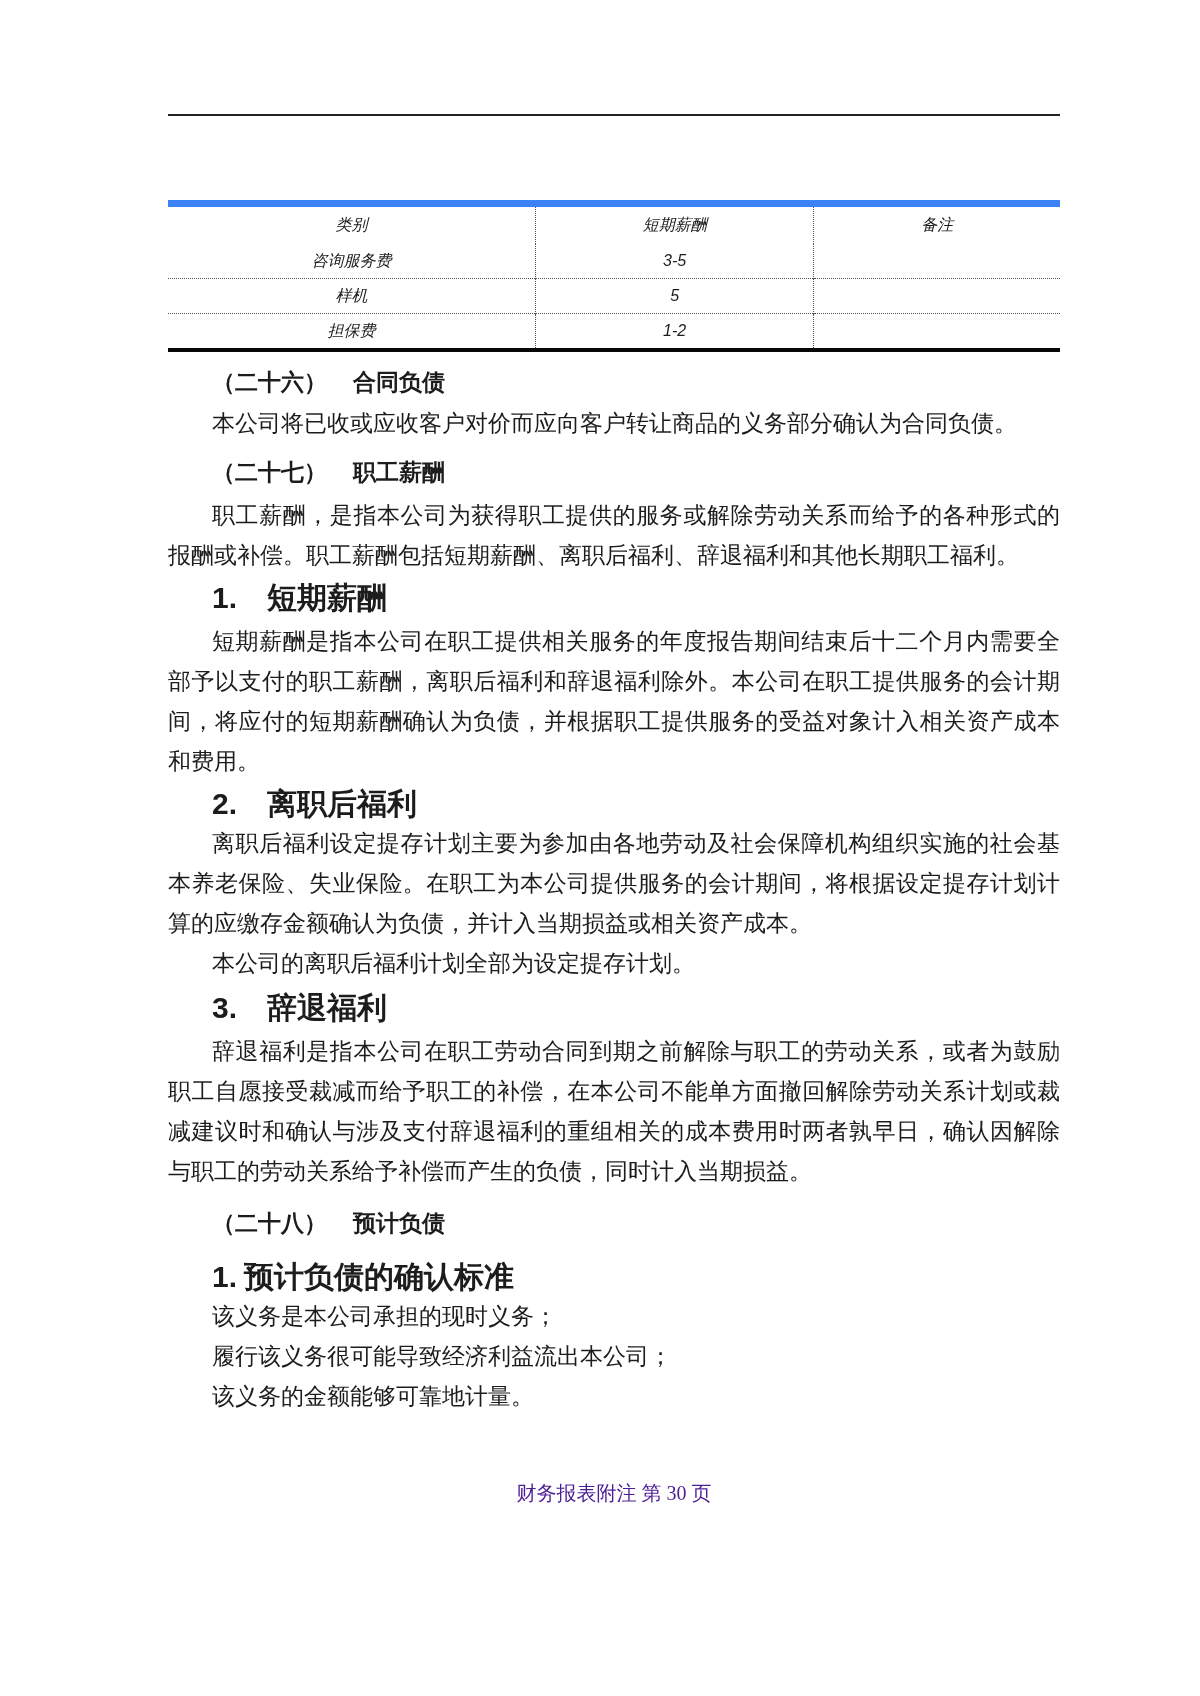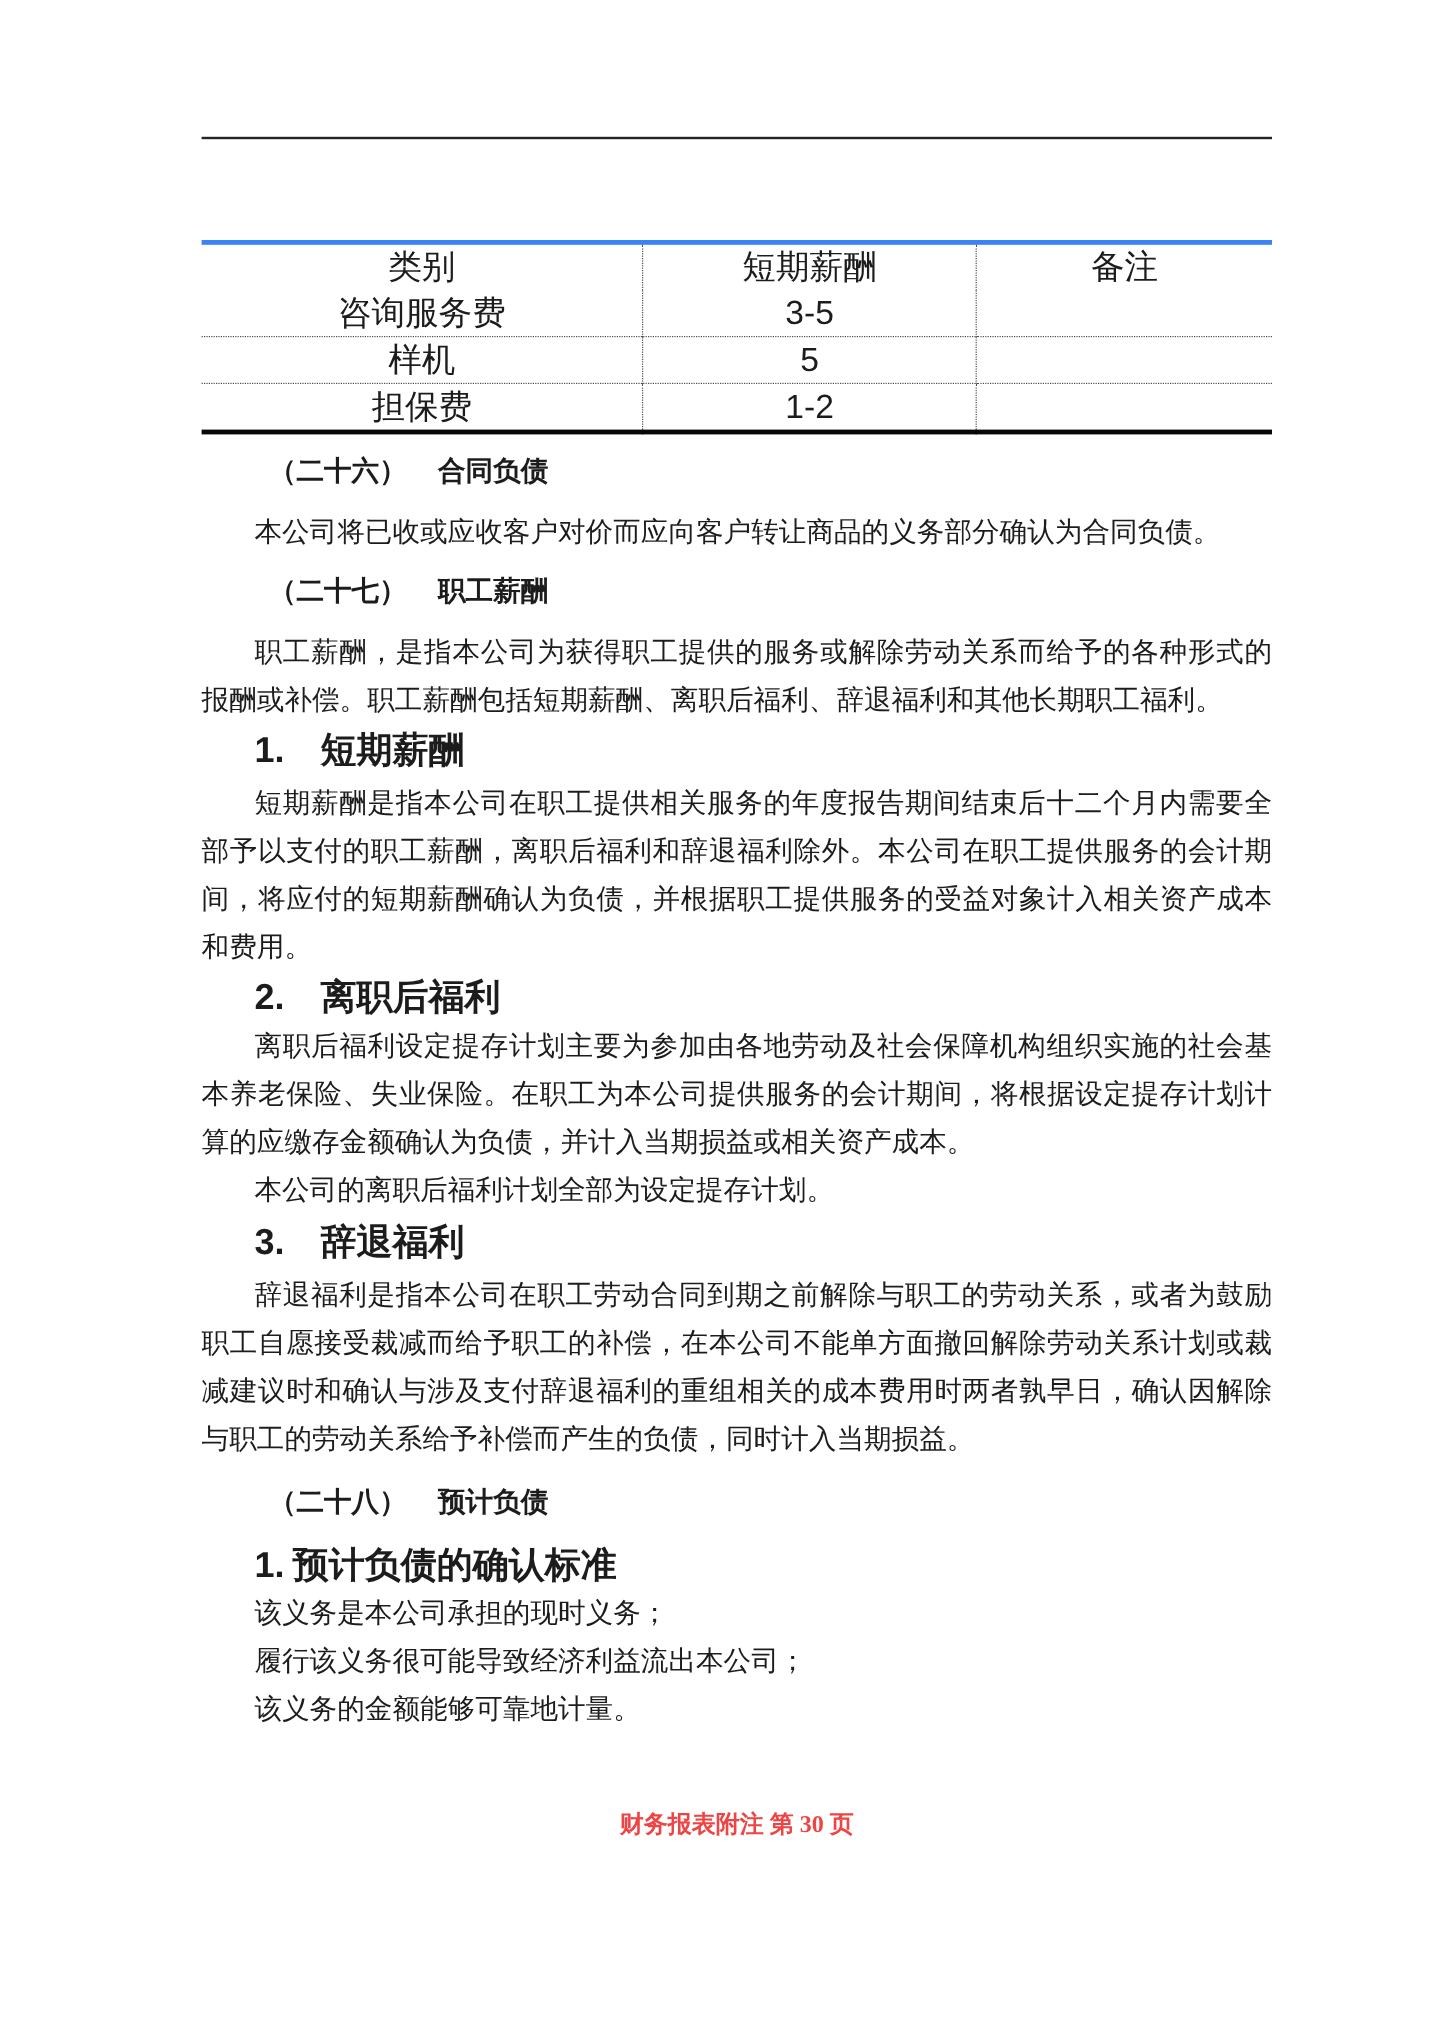--- a/index.html
+++ b/index.html
@@ -20,23 +20,24 @@
     margin-top: 114px;
     height: 2px;
     background: #242424;
   }
   
   .tbl-wrap { margin-top: 84px; }
   table.amort {
     width: 100%;
     border-collapse: collapse;
     table-layout: fixed;
-    border-top: 4px solid #3b82f6;
+    border-top: 7px solid #3b82f6;
     border-bottom: 4px solid #070707;
-    font-size: 28px;
+    font-size: 16px;
+    font-style: italic;
   }
   table.amort col.c1 { width: 41.2%; }
   table.amort col.c2 { width: 31.2%; }
   table.amort col.c3 { width: 27.6%; }
   table.amort th, table.amort td {
     text-align: center;
     vertical-align: middle;
     font-weight: normal;
     padding: 0;
   }
@@ -50,21 +51,21 @@
   .num-sans { font-family: "Liberation Sans", "DejaVu Sans", sans-serif; }
   
   .para {
     margin: 0;
     font-size: 23px;
     line-height: 40px;
     text-indent: 44px;
     text-align: justify;
   }
   .h-sec {
-    margin: 12px;
+    margin: 0;
     font-size: 23px;
     line-height: 40px;
     font-weight: bold;
     font-family: "Liberation Sans", "DejaVu Sans", sans-serif;
     text-indent: 44px;
   }
   .h-sec .h-title { margin-left: 26px; }
   .h-sub {
     margin: 0;
     font-size: 30px;
@@ -81,22 +82,21 @@
   .mt10 { margin-top: 10px; }
   .mt11 { margin-top: 11px; }
   .mt14 { margin-top: 14px; }
   .mt15 { margin-top: 15px; }
   
   .footer {
     margin-top: 56px;
     text-align: center;
     font-size: 20px;
     line-height: 40px;
-    color: #ef4444;
-    font-weight: bold;
+    color: #4c1d95;
   }
 </style>
 </head>
 <body>
 
 <div class="content">
 
   <div class="header-rule"></div>
 
   <div class="tbl-wrap">

